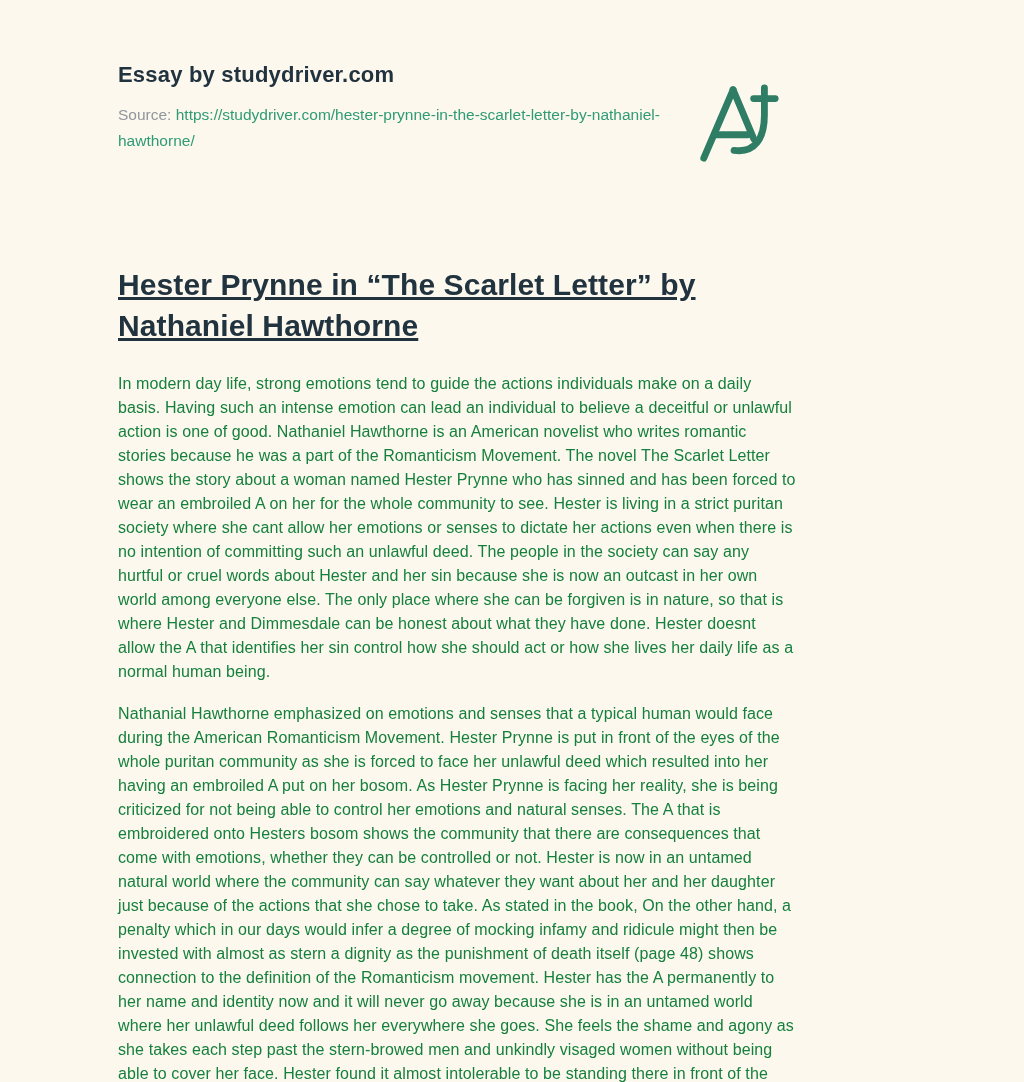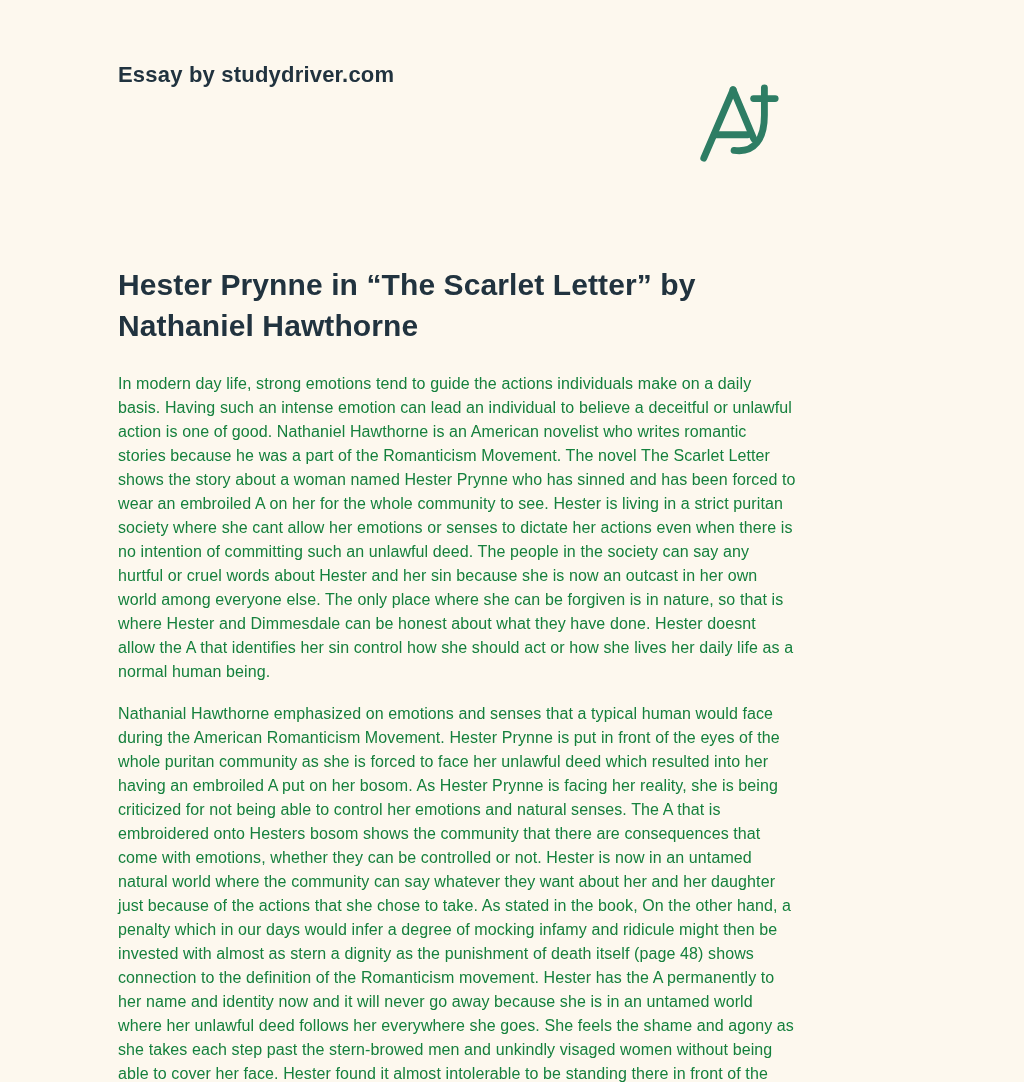--- a/index.html
+++ b/index.html
@@ -27,37 +27,42 @@
   .source-label { color: #8f969c; }
   .source-url { color: #2f9b74; text-decoration: none; cursor: pointer; }
   .logo { margin: 18px 14px 0 0; flex: 0 0 auto; }
   .title {
     margin: 92px 0 26px;
     font-size: 30px;
     line-height: 41px;
     font-weight: 700;
     color: #21333f;
     letter-spacing: .1px;
+    text-decoration: underline;
   }
   .para {
     font-size: 16px;
     line-height: 24px;
     color: #15803d;
     margin-bottom: 18px;
     letter-spacing: .1px;
   }
 </style>
 </head>
 <body>
 
 <div class="page">
 
   <div class="header">
     <div class="header-left">
       <div class="byline">Essay by studydriver.com</div>
+      <p class="source">
+        <span class="source-label">Source:</span>
+        <a class="source-url">https://studydriver.com/hester-prynne-in-the-scarlet-letter-by-nathaniel-hawthorne/</a>
+      </p>
     </div>
 
     <div class="logo">
       <svg width="88" height="88" viewBox="0 0 90 90" aria-hidden="true">
         <g stroke="#2e7d64" stroke-width="7" fill="none" stroke-linecap="round" stroke-linejoin="round">
           <path d="M10 80 L40 10"></path>
           <path d="M40 10 L61 60"></path>
           <path d="M21 56 L55 56"></path>
           <path d="M72 8 L72 36 C72 60 62 75 41 72"></path>
           <path d="M61 19 L83 19"></path>

